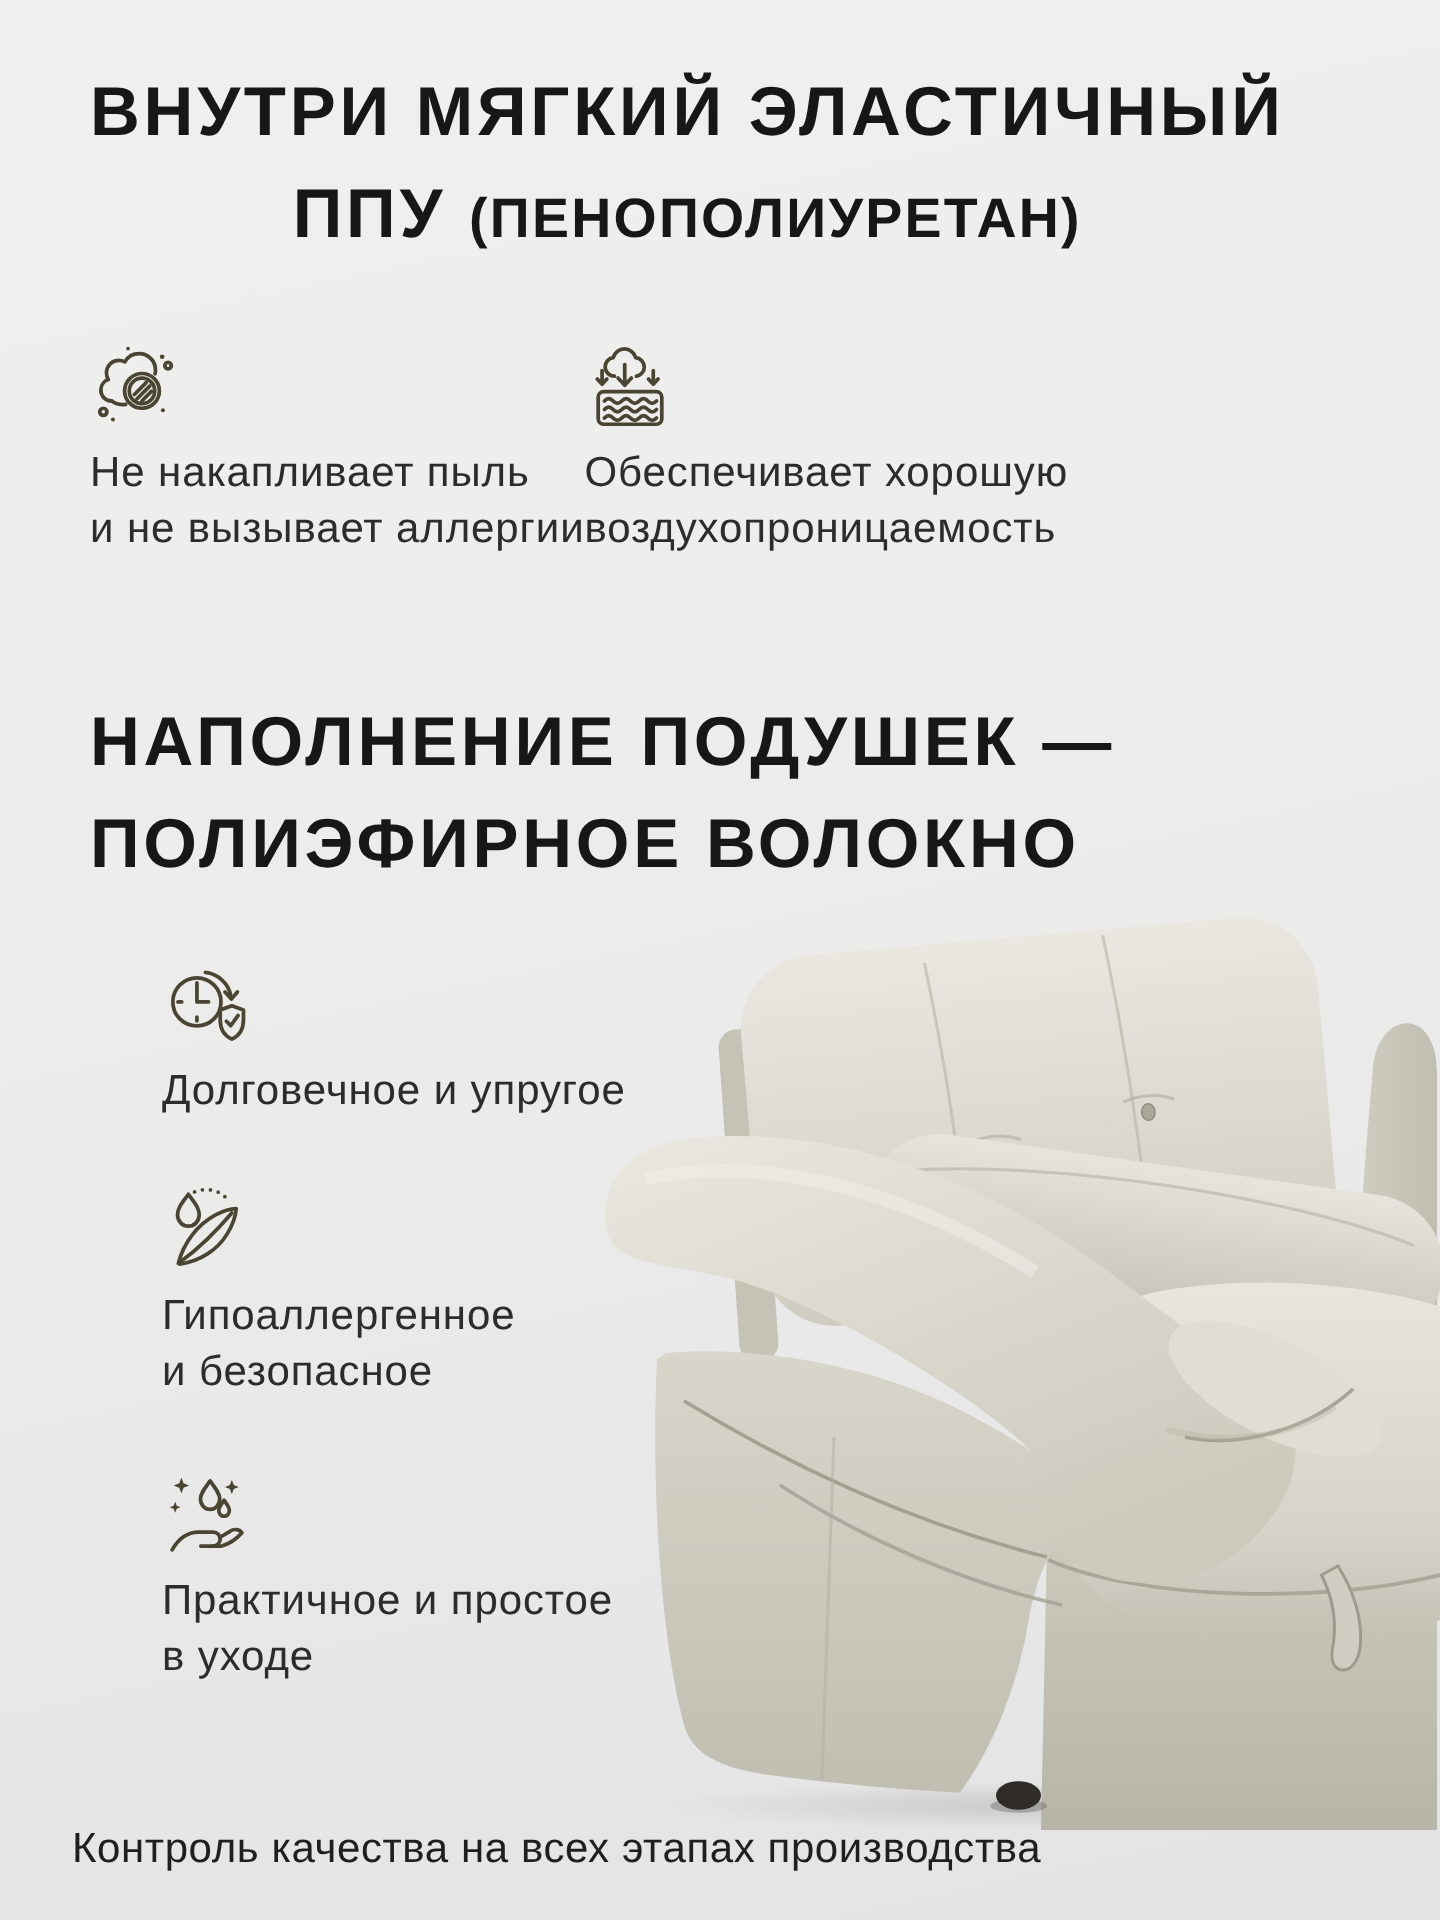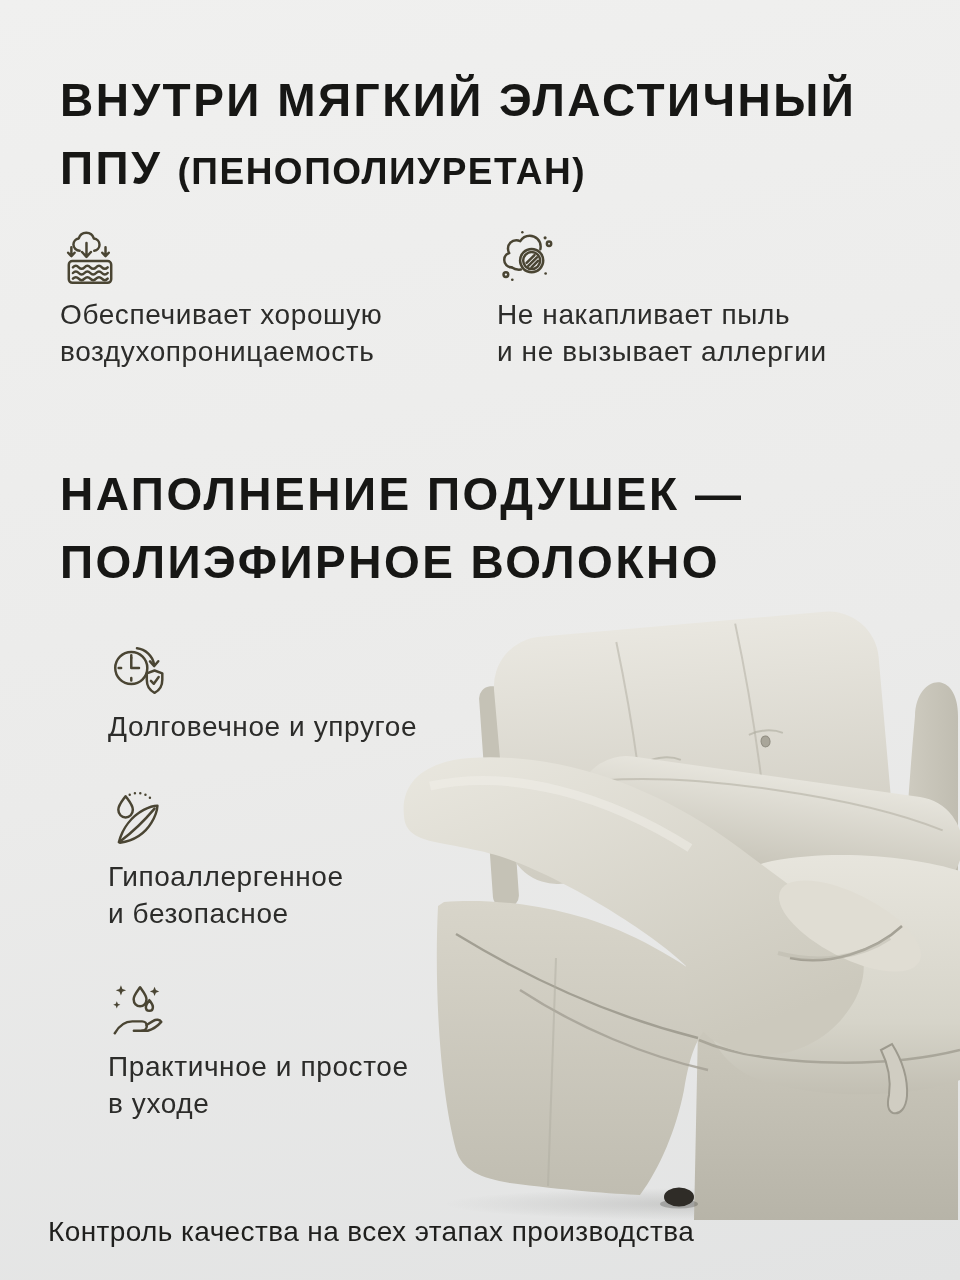--- a/index.html
+++ b/index.html
@@ -6,21 +6,21 @@
   .page{
     position:relative;width:960px;height:1280px;margin:0 auto;overflow:hidden;
     background:linear-gradient(168deg,#f0f0ef 0%,#ebebea 55%,#e2e3e3 100%);
     font-family:"Liberation Sans","DejaVu Sans",sans-serif;
   }
   .chair{position:absolute;left:398px;top:608px;width:562px;height:614px;z-index:0;}
   .layer{z-index:1;}
   .h{position:absolute;left:60px;margin:0;color:#171715;font-weight:700;
      font-size:46px;line-height:68px;letter-spacing:2.5px;white-space:nowrap;}
   .h .paren{font-size:37px;letter-spacing:1.5px;margin-top:28px;}
-  .h1{top:66px;}
+  .h1{top:40px;text-align:center;}
   .h2{top:460px;}
   .feature{display:block;}
   .feature-text{font-size:28px;line-height:37px;color:#2c2c2a;letter-spacing:.6px;margin:0;}
   .icon{display:block;width:60px;height:60px;margin-bottom:8px;}
   .icon svg{display:block;}
   .ic{stroke:#4a4533;fill:none;stroke-width:2.4;stroke-linecap:round;stroke-linejoin:round;}
   .ic-fill{fill:#4a4533;stroke:none;}
   .ic-bg{fill:#ebebea;stroke:#4a4533;stroke-width:2.4;stroke-linecap:round;stroke-linejoin:round;}
   .foam-row{position:absolute;left:60px;top:228px;display:flex;}
   .foam-col1{width:437px;}
@@ -126,38 +126,20 @@
     <ellipse cx="281" cy="589" rx="15" ry="9.5" fill="#2f2c27"></ellipse>
   </svg>
 
   <h1 class="h h1 layer">
     <span>ВНУТРИ МЯГКИЙ ЭЛАСТИЧНЫЙ</span><br>
     <span>ППУ</span>
     <span class="paren">(ПЕНОПОЛИУРЕТАН)</span>
   </h1>
 
   <div class="foam-row layer">
-    <div class="feature foam-col1">
-      <span class="icon">
-        <svg viewBox="0 0 58 58" width="60" height="60">
-          <path class="ic" d="M19,22 C15.7,22 13,19.3 13,16 C13,13 15.2,10.6 18.1,10.1 C19,6.9 21.9,4.5 25.4,4.5 C28.9,4.5 31.8,6.9 32.7,10.1 C35.8,10.4 38.2,13 38.2,16.1 C38.2,19.1 36,21.6 33.1,22"></path>
-          <path class="ic" d="M25.6,14.5 L25.6,27.5 M21.3,23.2 L25.6,27.9 L29.9,23.2"></path>
-          <path class="ic" d="M11,18.5 L11,27 M7.9,23.9 L11,27.3 L14.1,23.9"></path>
-          <path class="ic" d="M44,18.5 L44,27 M40.9,23.9 L44,27.3 L47.1,23.9"></path>
-          <rect class="ic" x="8.5" y="32" width="41" height="21" rx="3.5"></rect>
-          <path class="ic" d="M12.5,38 q2.8,-3 5.6,0 t5.6,0 t5.6,0 t5.6,0 t5.6,0 t5.6,0"></path>
-          <path class="ic" d="M12.5,43.5 q2.8,-3 5.6,0 t5.6,0 t5.6,0 t5.6,0 t5.6,0 t5.6,0"></path>
-          <path class="ic" d="M12.5,49 q2.8,-3 5.6,0 t5.6,0 t5.6,0 t5.6,0 t5.6,0 t5.6,0"></path>
-        </svg>
-      </span>
-      <p class="feature-text">
-        <span>Обеспечивает хорошую</span><br>
-        <span>воздухопроницаемость</span>
-      </p>
-    </div>
     <div class="feature">
       <span class="icon">
         <svg viewBox="0 0 58 58" width="60" height="60">
           <path class="ic" d="M14,38 C10,38 7,35 7,31 C7,27.8 9,25.1 11.8,24.2 C11,22.9 10.6,21.4 10.6,19.8 C10.6,15.4 14.2,11.8 18.6,11.8 C20,11.8 21.3,12.2 22.5,12.8 C24.3,9.6 27.8,7.5 31.7,7.5 C37.5,7.5 42.2,12.2 42.2,18 C42.2,18.9 42.1,19.7 41.9,20.5"></path>
           <path class="ic" d="M14,38 C16.5,39.8 19.8,40.6 23,40.2"></path>
           <circle class="ic" cx="33.5" cy="31.5" r="11.2"></circle>
           <circle class="ic" cx="33.5" cy="31.5" r="8.2"></circle>
           <path class="ic" d="M28.6,33.8 L36.2,26.2 M30.2,36.7 L38.6,28.3 M33.4,38 L39.6,31.8"></path>
           <circle class="ic-fill" cx="46.5" cy="9.5" r="1.5"></circle>
           <circle class="ic" cx="50.3" cy="15.2" r="2.1"></circle>
@@ -165,20 +147,38 @@
           <circle class="ic-fill" cx="14.8" cy="50" r="1.3"></circle>
           <circle class="ic-fill" cx="47" cy="44" r="1.3"></circle>
           <circle class="ic-fill" cx="24.5" cy="4.2" r="1.2"></circle>
         </svg>
       </span>
       <p class="feature-text">
         <span>Не накапливает пыль</span><br>
         <span>и не вызывает аллергии</span>
       </p>
     </div>
+    <div class="feature foam-col1">
+      <span class="icon">
+        <svg viewBox="0 0 58 58" width="60" height="60">
+          <path class="ic" d="M19,22 C15.7,22 13,19.3 13,16 C13,13 15.2,10.6 18.1,10.1 C19,6.9 21.9,4.5 25.4,4.5 C28.9,4.5 31.8,6.9 32.7,10.1 C35.8,10.4 38.2,13 38.2,16.1 C38.2,19.1 36,21.6 33.1,22"></path>
+          <path class="ic" d="M25.6,14.5 L25.6,27.5 M21.3,23.2 L25.6,27.9 L29.9,23.2"></path>
+          <path class="ic" d="M11,18.5 L11,27 M7.9,23.9 L11,27.3 L14.1,23.9"></path>
+          <path class="ic" d="M44,18.5 L44,27 M40.9,23.9 L44,27.3 L47.1,23.9"></path>
+          <rect class="ic" x="8.5" y="32" width="41" height="21" rx="3.5"></rect>
+          <path class="ic" d="M12.5,38 q2.8,-3 5.6,0 t5.6,0 t5.6,0 t5.6,0 t5.6,0 t5.6,0"></path>
+          <path class="ic" d="M12.5,43.5 q2.8,-3 5.6,0 t5.6,0 t5.6,0 t5.6,0 t5.6,0 t5.6,0"></path>
+          <path class="ic" d="M12.5,49 q2.8,-3 5.6,0 t5.6,0 t5.6,0 t5.6,0 t5.6,0 t5.6,0"></path>
+        </svg>
+      </span>
+      <p class="feature-text">
+        <span>Обеспечивает хорошую</span><br>
+        <span>воздухопроницаемость</span>
+      </p>
+    </div>
   </div>
 
   <h2 class="h h2 layer">
     <span>НАПОЛНЕНИЕ ПОДУШЕК —</span><br>
     <span>ПОЛИЭФИРНОЕ ВОЛОКНО</span>
   </h2>
 
   <div class="pf pf1 feature layer">
     <span class="icon">
       <svg viewBox="0 0 58 58" width="60" height="60">

